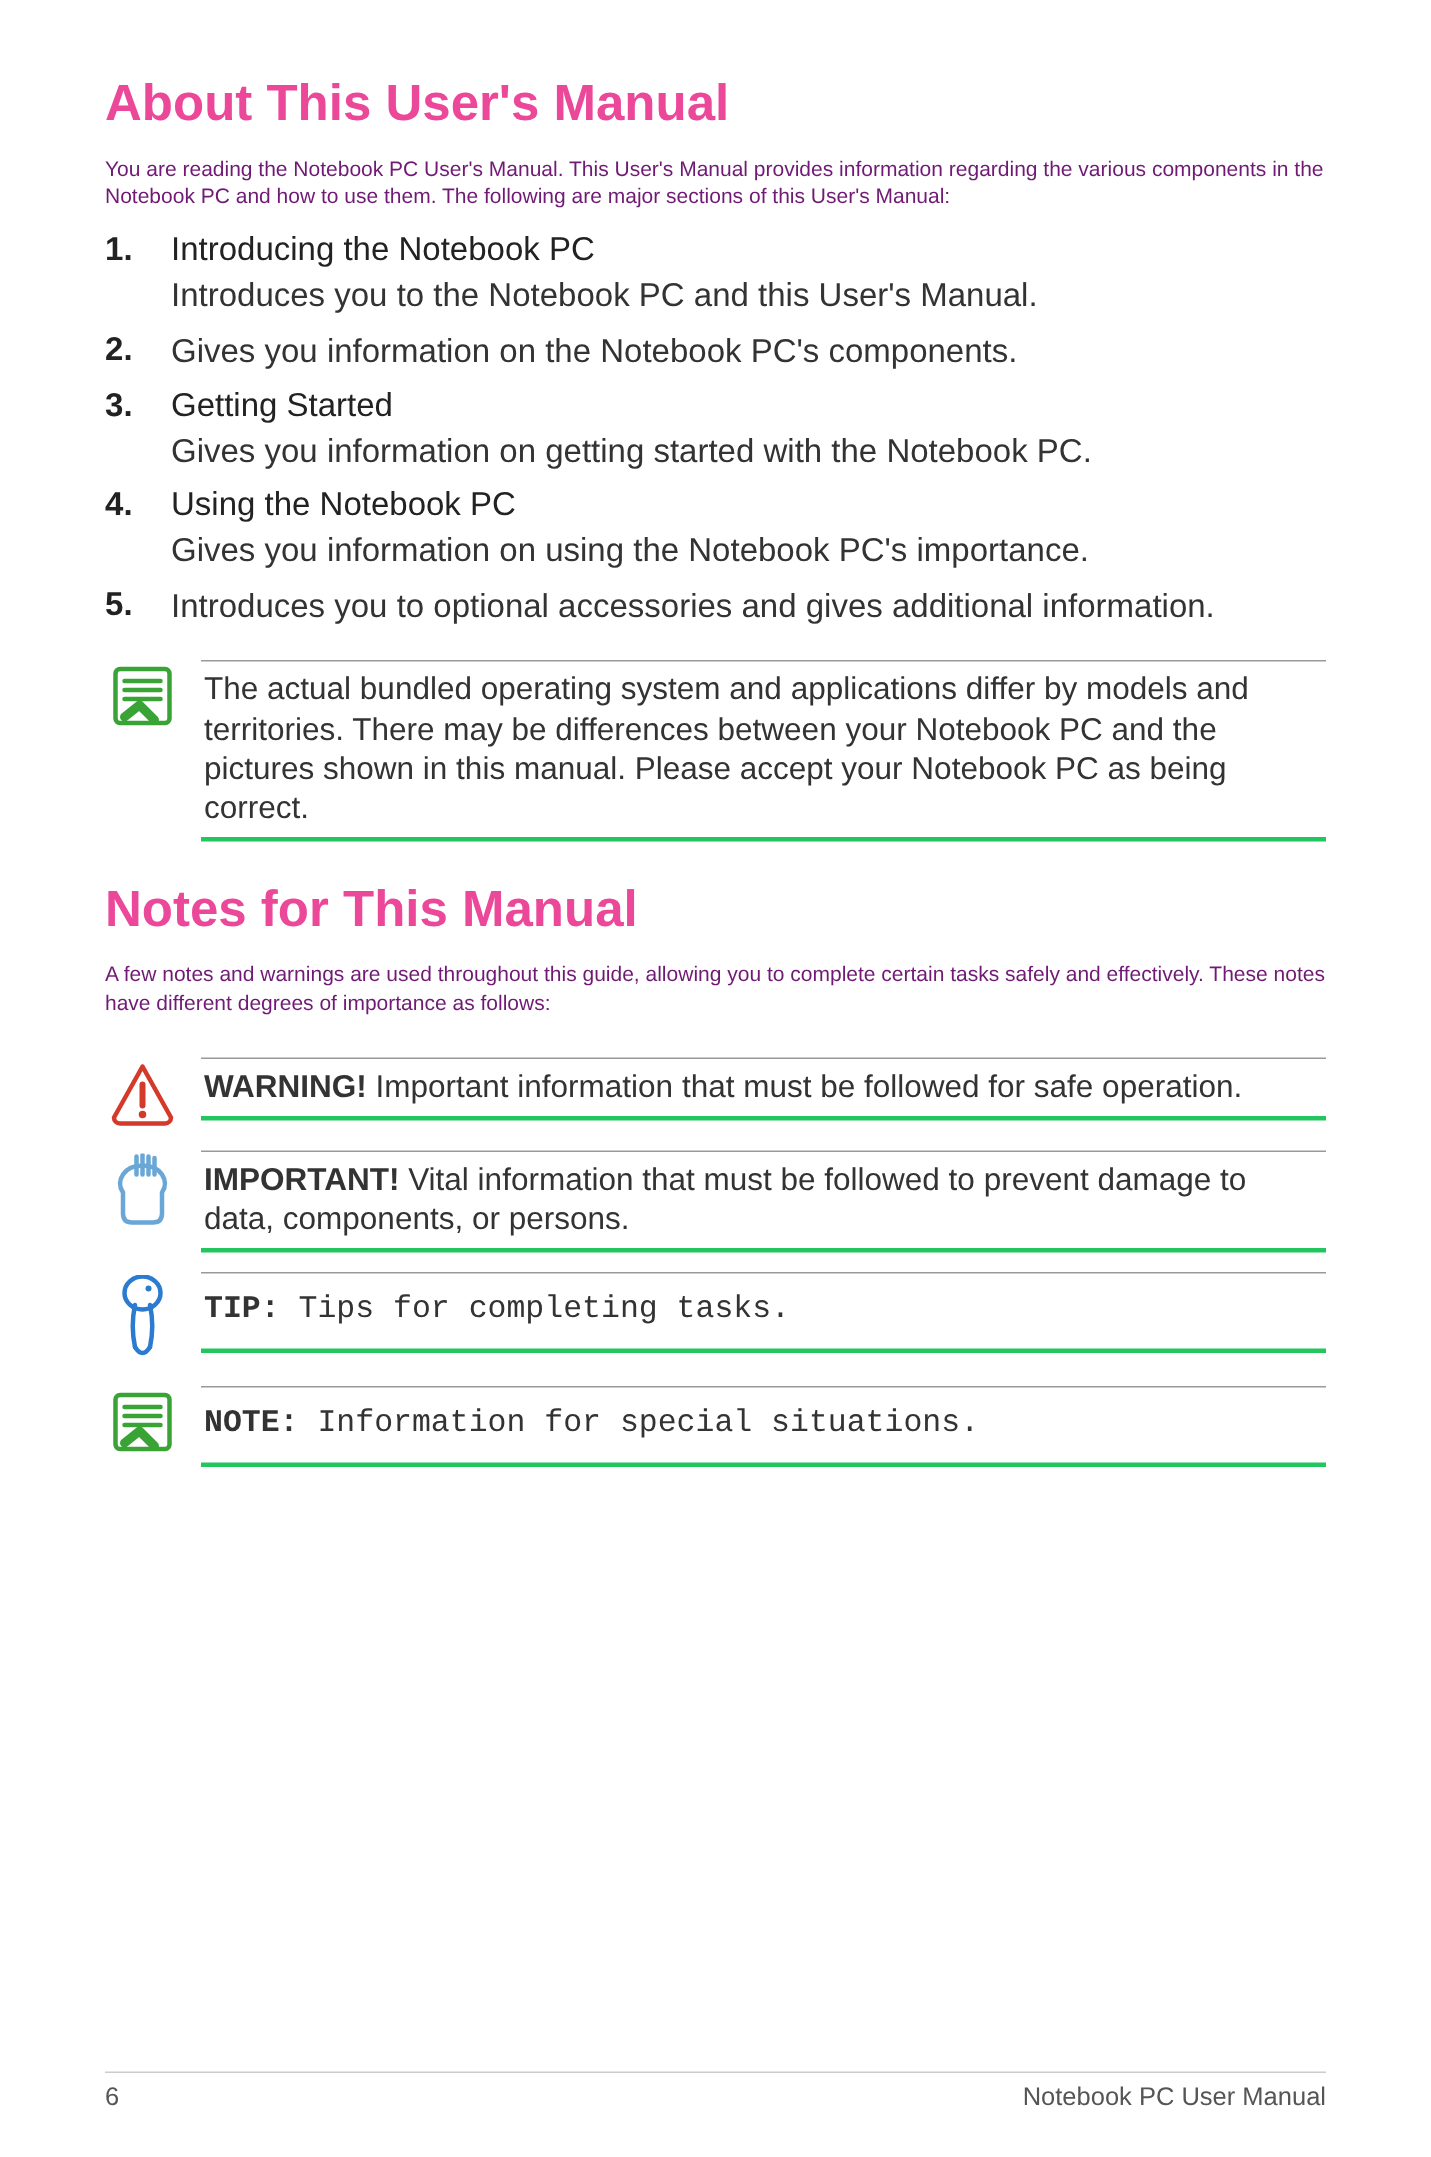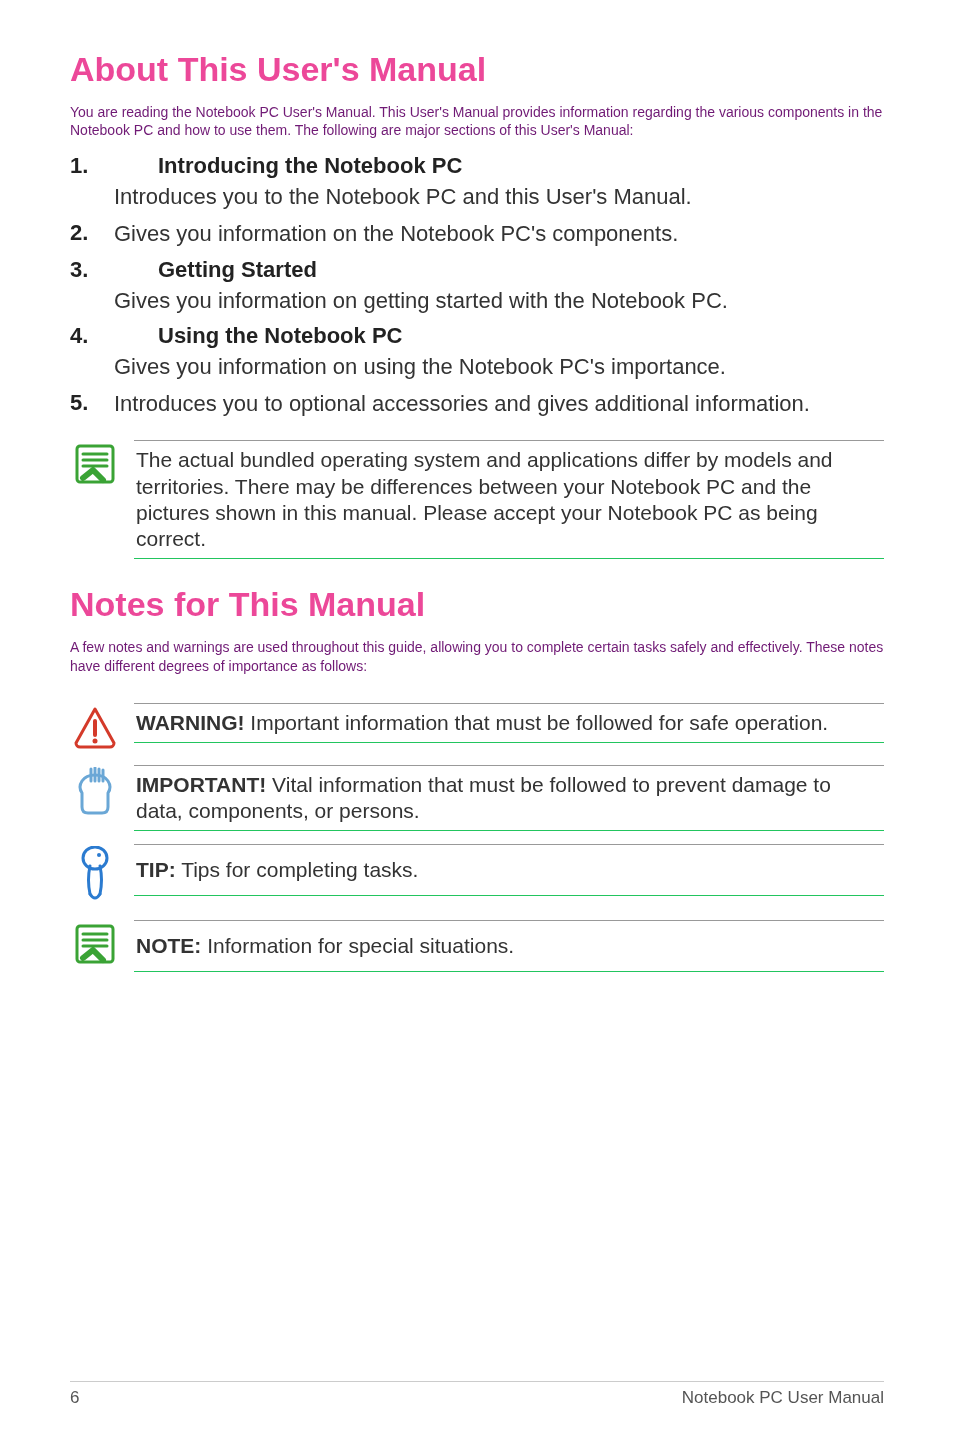--- a/index.html
+++ b/index.html
@@ -44,26 +44,25 @@
     ol.sections > li::before {
       content: counter(item) ".";
       position: absolute;
       left: 0;
       top: 0;
       font-weight: 700;
       font-size: 22px;
       color: #222;
     }
     .section-title {
-      font-weight: 700;
+      font-weight: 400;
       font-size: 22px;
       color: #222;
       display: block;
       margin-bottom: 4px;
-      margin-left: 44px;
     }
     .section-desc {
       font-size: 22px;
       line-height: 1.3;
       color: #333;
       display: block;
     }
     .callout {
       display: flex;
       align-items: flex-start;
@@ -75,31 +74,32 @@
       flex: 0 0 auto;
       width: 50px;
       display: flex;
       align-items: flex-start;
       justify-content: center;
       padding-top: 2px;
     }
     .callout .text-block {
       flex: 1;
       border-top: 1px solid #999;
-      border-bottom: 1px solid #22c55e;
+      border-bottom: 3px solid #22c55e;
       padding: 6px 2px 6px 2px;
       font-size: 21px;
       line-height: 1.25;
       color: #333;
     }
     h1.second {
       margin-top: 26px;
     }
     .tip-note-group {
       margin-top: -1px;
+      font-family: Liberation Mono, monospace;
     }
     .tip-note-group .callout .text-block {
       padding: 12px 2px;
     }
     .footer {
       margin-top: auto;
       display: flex;
       justify-content: space-between;
       align-items: center;
       padding-top: 6px;

